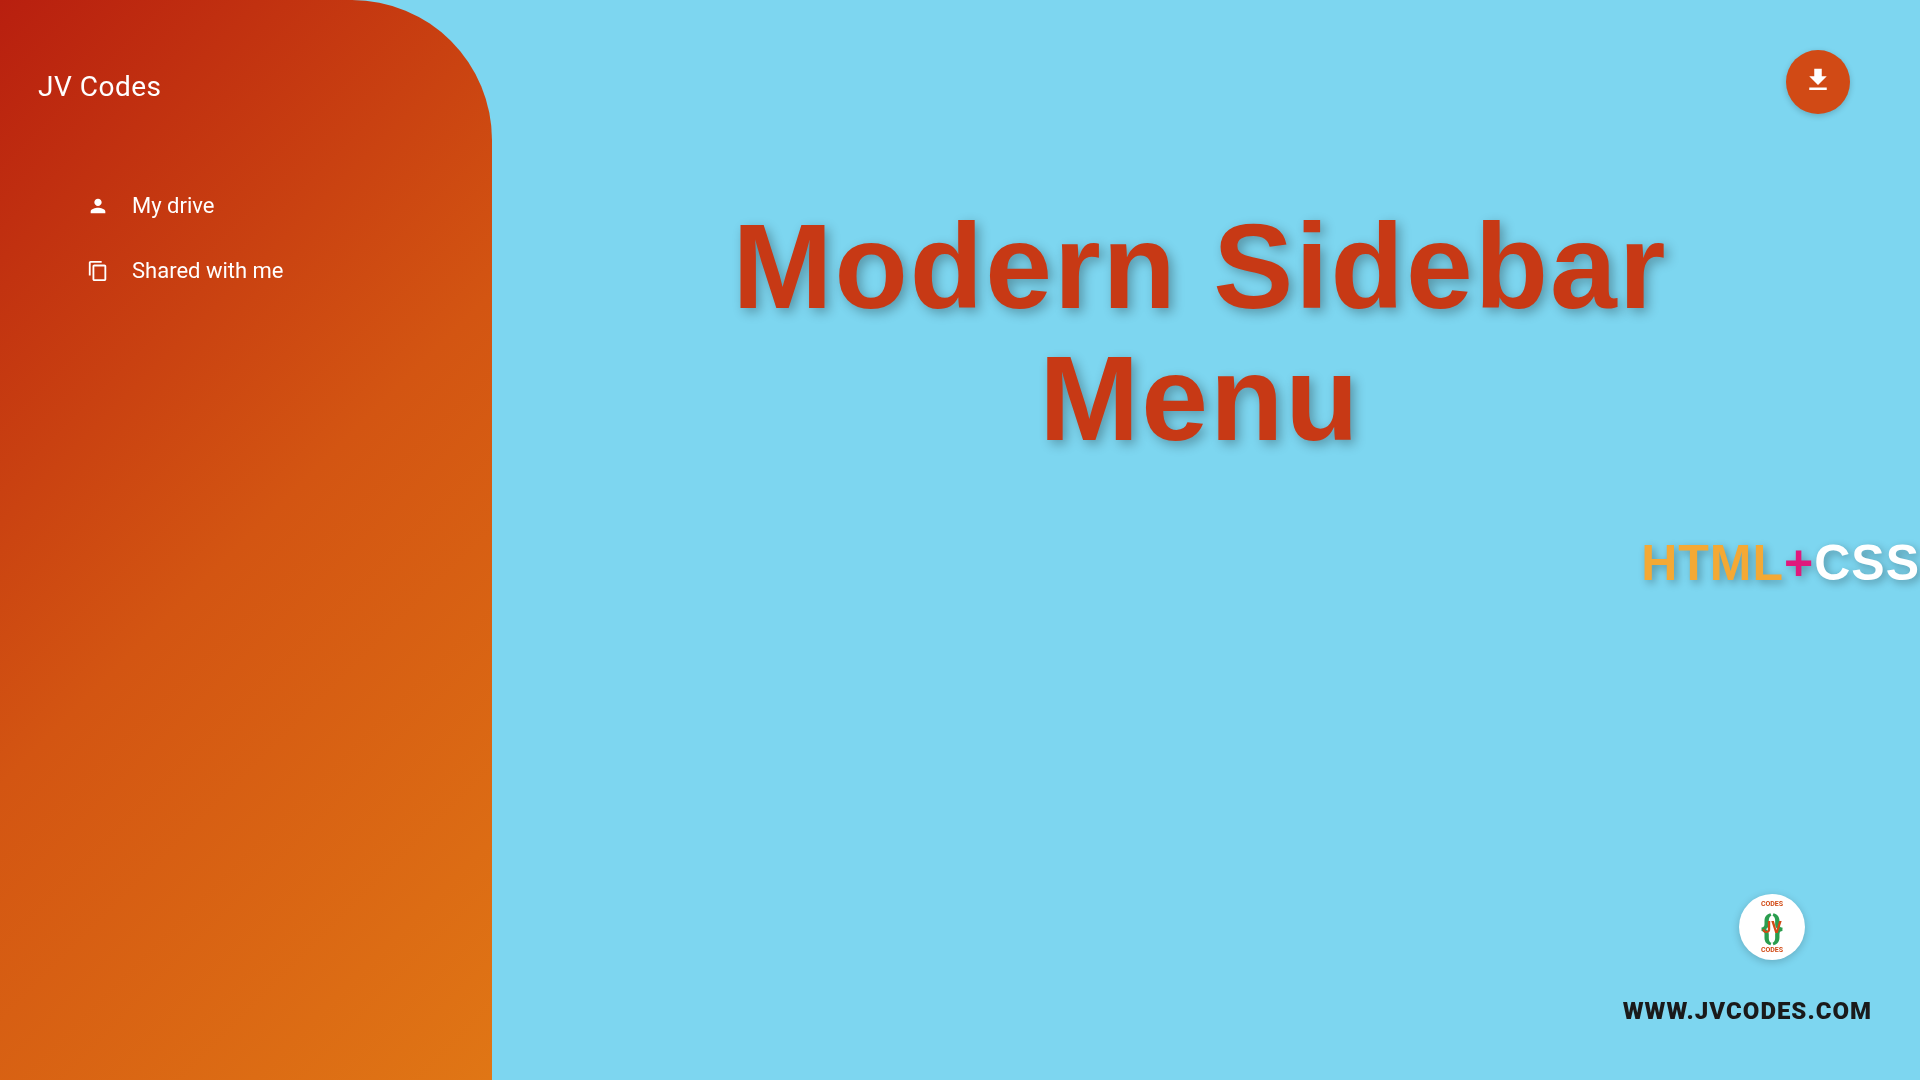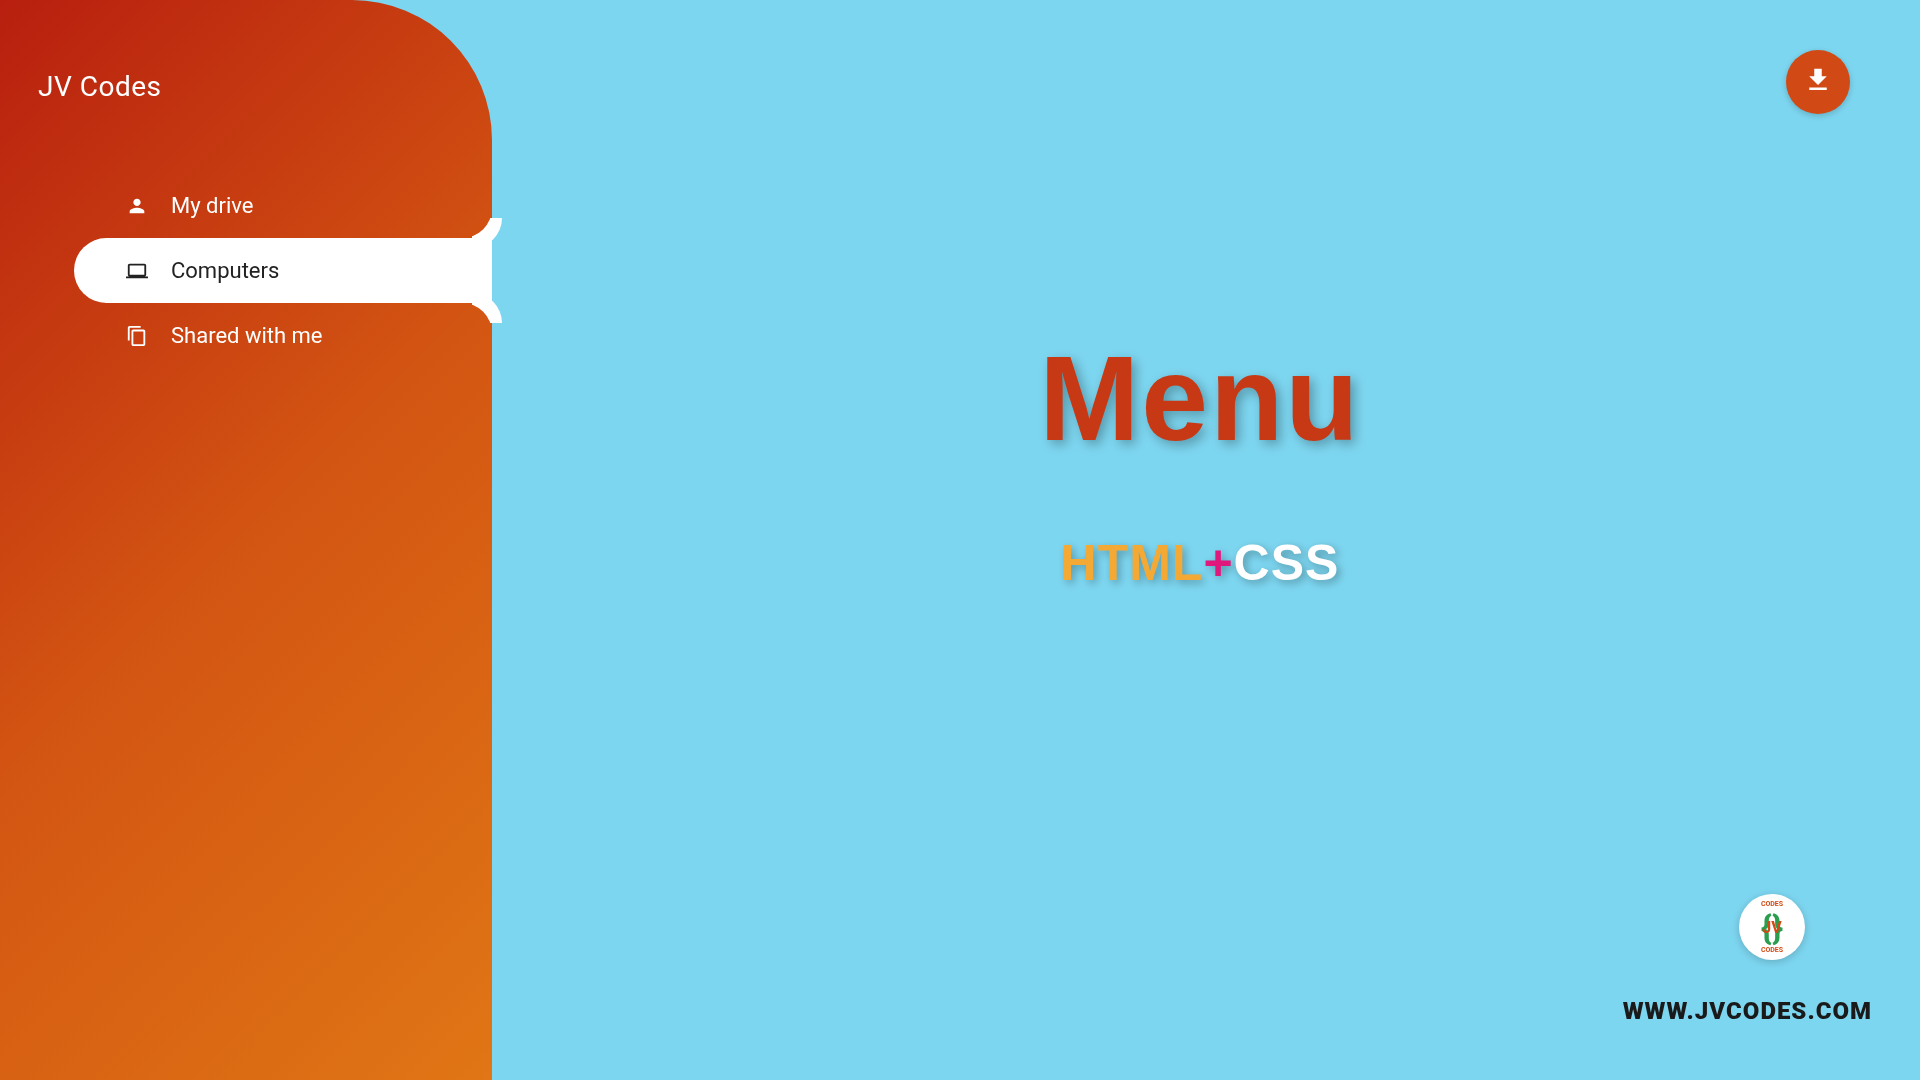--- a/index.html
+++ b/index.html
@@ -31,21 +31,20 @@
       color: white;
       font-size: 28px;
       font-weight: 400;
       padding: 70px 0 0 38px;
       letter-spacing: 0.5px;
     }
     
     .sidebar-menu {
       margin-top: 70px;
       list-style: none;
-      padding-left: 39px;
     }
     
     .sidebar-item {
       display: flex;
       align-items: center;
       padding: 20px 0 20px 86px;
       color: white;
       font-size: 22px;
       font-weight: 400;
       cursor: pointer;
@@ -135,21 +134,21 @@
       font-family: Impact, 'Arial Black', sans-serif;
       font-size: 120px;
       font-weight: 900;
       color: #c73915;
       line-height: 1.1;
       text-shadow: 4px 4px 12px rgba(0,0,0,0.3);
       letter-spacing: 2px;
     }
     
     .subtitle {
-      text-align: center;
+      text-align: right;
       margin-top: 70px;
       font-family: Impact, 'Arial Black', sans-serif;
       font-size: 50px;
       font-weight: 900;
       text-shadow: 3px 3px 8px rgba(0,0,0,0.3);
       letter-spacing: 1px;
     }
     
     .subtitle .html-text {
       color: #f4a935;
@@ -223,28 +222,20 @@
   <div class="sidebar-title">JV Codes</div>
   <ul class="sidebar-menu">
     <li class="sidebar-item">
       <span class="icon">
         <svg viewBox="0 0 24 24">
             <path d="M12 12c2.21 0 4-1.79 4-4s-1.79-4-4-4-4 1.79-4 4 1.79 4 4 4zm0 2c-2.67 0-8 1.34-8 4v2h16v-2c0-2.66-5.33-4-8-4z"></path>
           </svg>
       </span>
       <span>My drive</span>
     </li>
-    <li class="sidebar-item active">
-      <span class="icon">
-        <svg viewBox="0 0 24 24">
-            <path d="M20 18c1.1 0 2-.9 2-2V6c0-1.1-.9-2-2-2H4c-1.1 0-2 .9-2 2v10c0 1.1.9 2 2 2H0v2h24v-2h-4zM4 6h16v10H4V6z"></path>
-          </svg>
-      </span>
-      <span>Computers</span>
-    </li>
     <li class="sidebar-item">
       <span class="icon">
         <svg viewBox="0 0 24 24">
             <path d="M16 1H4c-1.1 0-2 .9-2 2v14h2V3h12V1zm3 4H8c-1.1 0-2 .9-2 2v14c0 1.1.9 2 2 2h11c1.1 0 2-.9 2-2V7c0-1.1-.9-2-2-2zm0 16H8V7h11v14z"></path>
           </svg>
       </span>
       <span>Shared with me</span>
     </li>
   </ul>
 </div>
@@ -252,21 +243,21 @@
 <div class="main-content">
   <div class="download-button">
     <span>
       <svg viewBox="0 0 24 24">
           <path d="M19 9h-4V3H9v6H5l7 7 7-7zM5 18v2h14v-2H5z"></path>
         </svg>
     </span>
   </div>
 
   <h1 class="main-title">
-    <br>
+    <span>Modern Sidebar</span><br>
     <span>Menu</span>
   </h1>
 
   <div class="subtitle">
     <span class="html-text">HTML</span><span class="plus-text">+</span><span class="css-text">CSS</span>
   </div>
 
   <div class="logo-badge">
     <span class="codes-top">CODES</span>
     <span class="brace">{</span>

